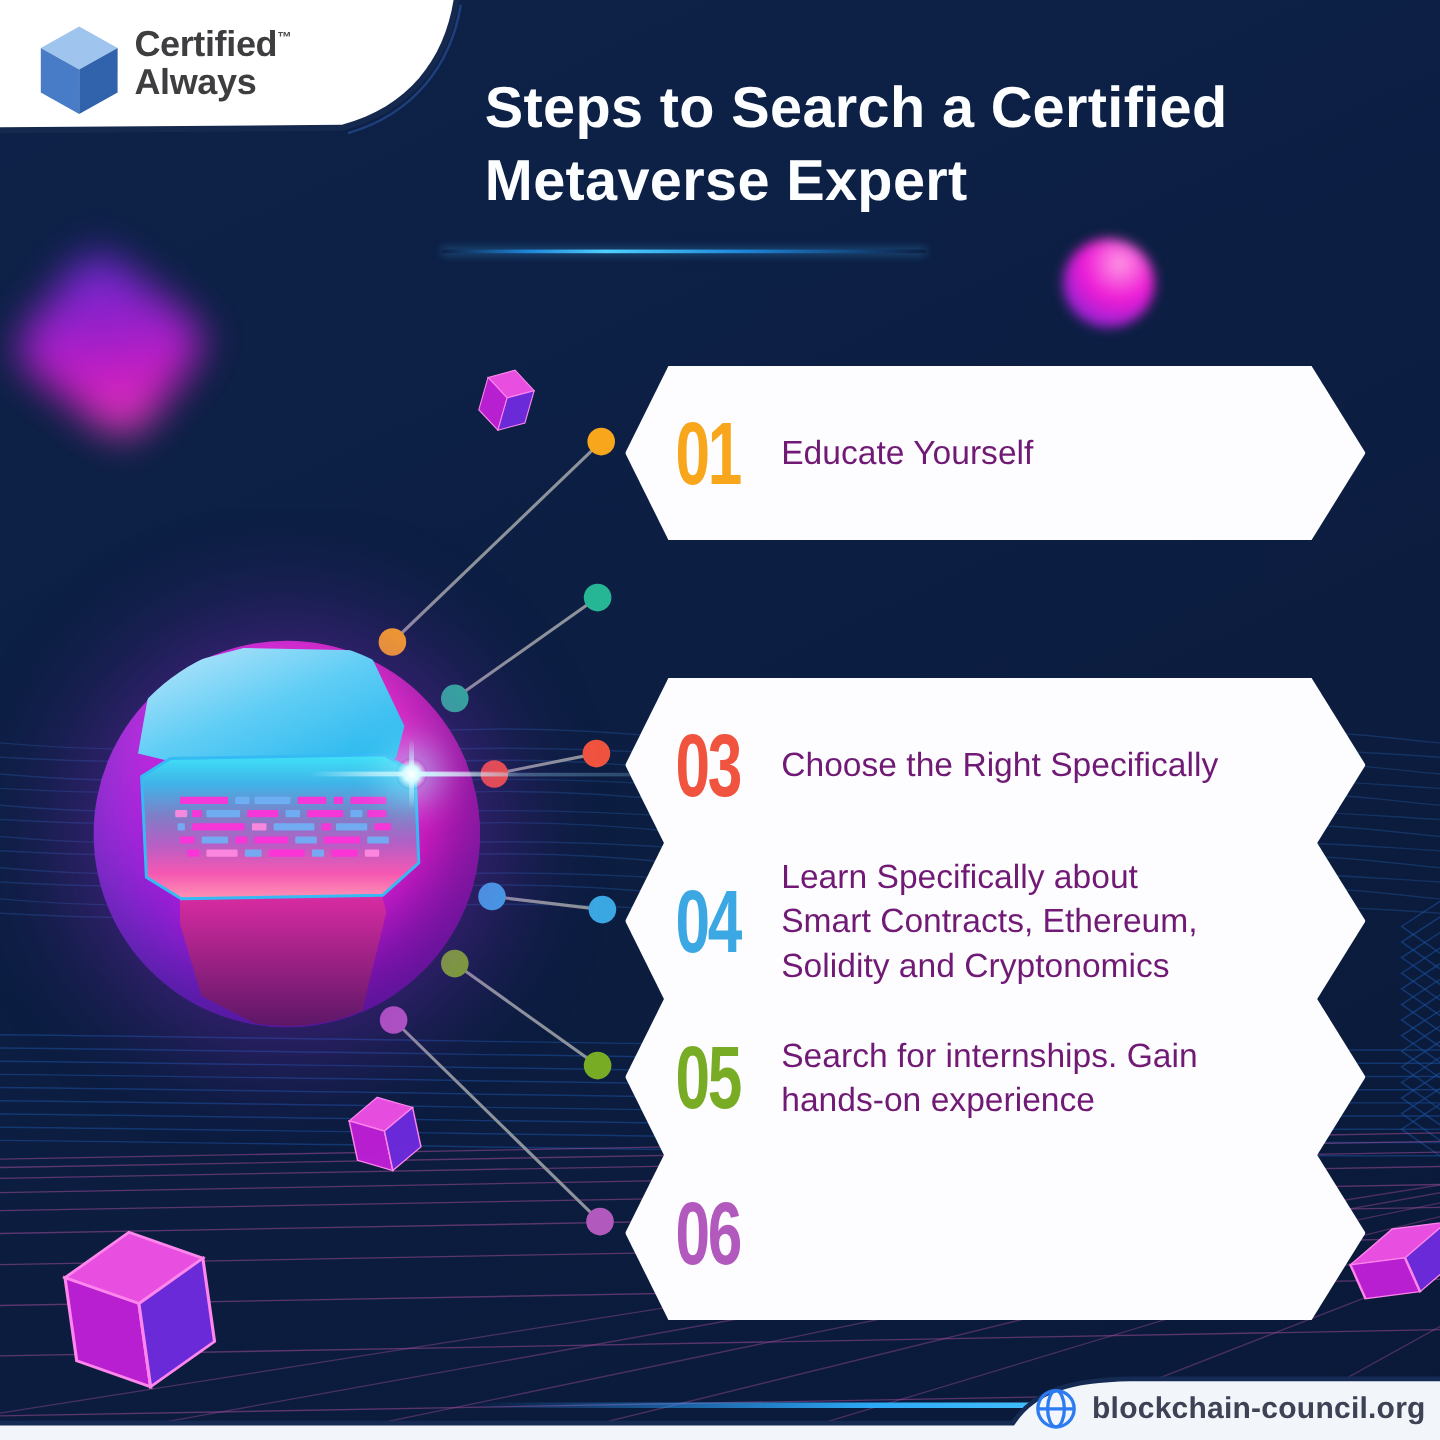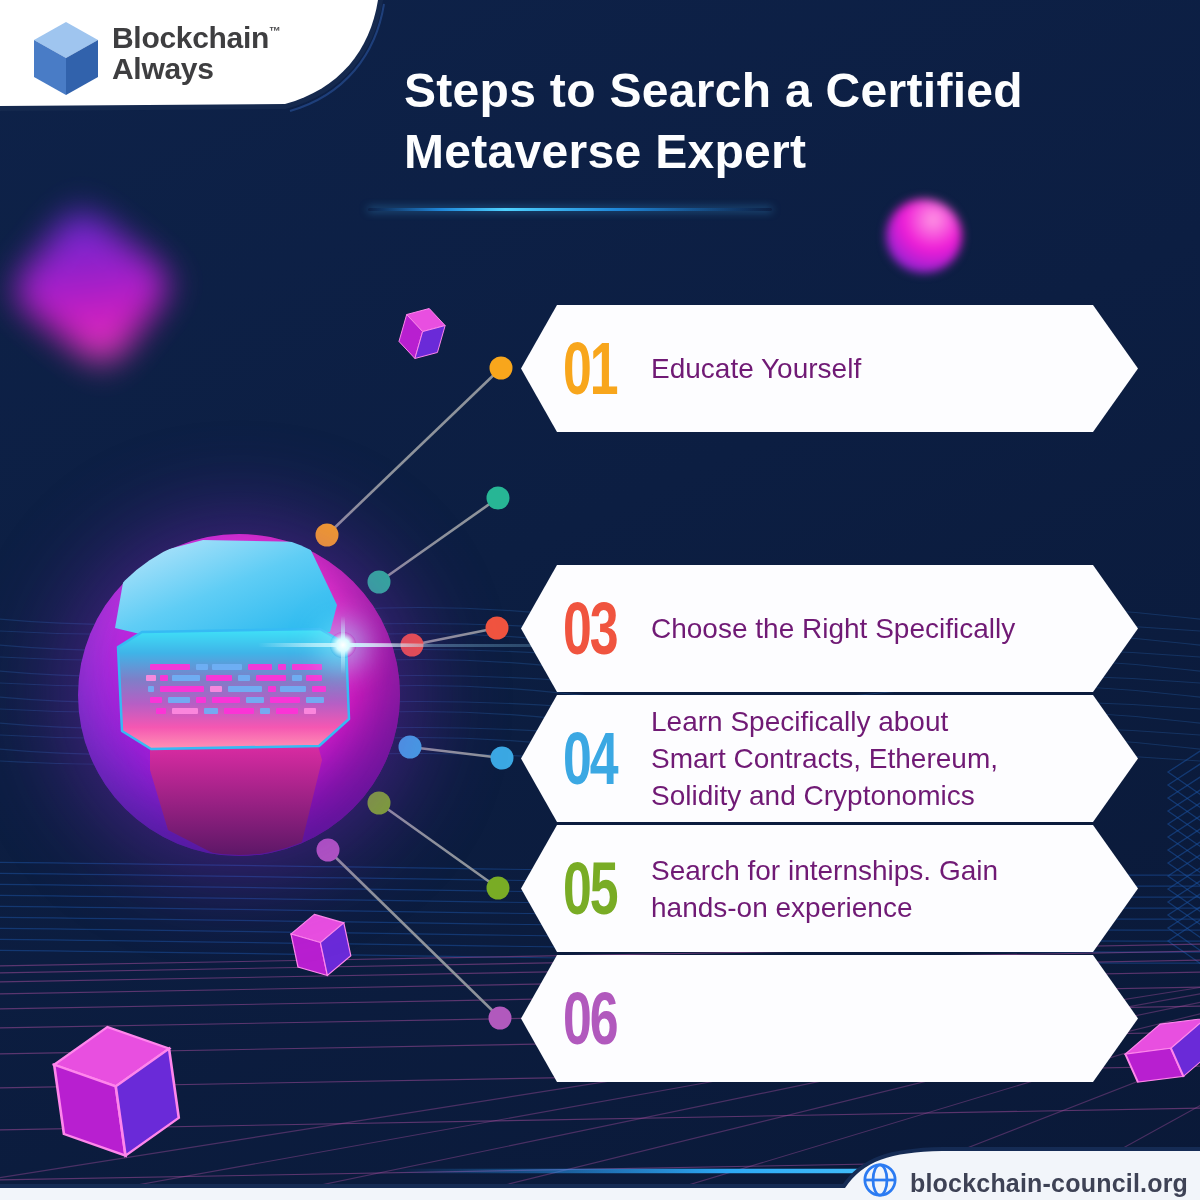--- a/index.html
+++ b/index.html
@@ -29,42 +29,42 @@
     background:radial-gradient(circle,#ffffff 0%,#d6fbff 35%,rgba(130,230,255,.25) 70%,rgba(130,230,255,0) 100%);
     box-shadow:0 0 28px 12px rgba(150,240,255,.55);}
   .flare-h{left:258px;top:643px;width:176px;height:4px;
     background:linear-gradient(90deg,rgba(230,255,255,0),#eefdff 50%,rgba(230,255,255,0));}
   .flare-v{left:341px;top:616px;width:4px;height:58px;
     background:linear-gradient(180deg,rgba(230,255,255,0),#defbff 50%,rgba(230,255,255,0));}
   .flare-streak{left:352px;top:644px;width:630px;height:3px;opacity:.45;
     background:linear-gradient(90deg,rgba(170,235,255,.9),rgba(120,200,255,.35) 40%,rgba(120,200,255,0));}
 
   
-  .banner{left:521px;width:617px;height:127px;background:#fdfdff;
+  .banner{left:521px;width:617px;height:145px;background:#fdfdff;
     clip-path:polygon(0 50%,36px 0,572px 0,100% 50%,572px 100%,36px 100%);
     display:flex;align-items:center;gap:24px;padding-left:0;box-sizing:border-box;
     filter:drop-shadow(6px 7px 6px rgba(4,12,30,.75));}
   .step-num{margin-left:42px;font-size:74px;font-weight:bold;letter-spacing:-3px;
     transform:scaleX(.7);transform-origin:left center;width:64px;flex:0 0 64px;line-height:1;}
   .step-label{font-size:28px;line-height:37px;color:#701a75;white-space:pre-line;width:478px;}
 
   
   .logo-content{left:34px;top:22px;display:flex;gap:14px;align-items:flex-start;}
   .brand{font-weight:bold;color:#3e3e40;font-size:30px;line-height:31px;letter-spacing:-.3px;}
   .tm{font-size:12px;vertical-align:top;position:relative;top:-6px;color:#4a4a4c;}
 
   
   .title{left:404px;top:60px;width:760px;font-size:48px;line-height:61px;font-weight:bold;
     color:#fdfeff;white-space:pre-line;letter-spacing:.3px;}
   .divider{left:368px;top:208px;width:404px;height:3px;border-radius:2px;
     background:linear-gradient(90deg,rgba(30,120,220,0) 0%,#1f86d8 18%,#4fd2ff 34%,#1f86d8 62%,rgba(30,120,220,0) 100%);
     box-shadow:0 0 8px rgba(70,190,255,.6);}
 
   
-  .footer-content{left:862px;top:1150px;height:48px;display:flex;align-items:flex-end;gap:12px;}
+  .footer-content{left:862px;top:1150px;height:48px;display:flex;align-items:center;gap:12px;}
   .footer-url{font-size:25px;font-weight:bold;color:#3e4255;letter-spacing:.2px;}
 </style>
 </head>
 <body>
 
 <div id="stage">
 
   <svg id="deco" class="abs" style="left:0;top:0" width="1200" height="1200" viewBox="0 0 1200 1200">
       <path d="M-30 616 q150 17 300 0 t300 0 t300 0 t300 0 t300 0" fill="none" stroke="#1d4a85" stroke-width="1.2" opacity="0.5"></path>
       <path d="M-30 629 q150 11 300 0 t300 0 t300 0 t300 0 t300 0" fill="none" stroke="#1d4a85" stroke-width="1.2" opacity="0.5"></path>
@@ -280,21 +280,21 @@
     <path d="M0,0 H378 C370,50 340,89 285,104 L0,106 Z" fill="#ffffff" stroke="#15294e" stroke-width="10" paint-order="stroke"></path>
     <path d="M384,4 C376,54 345,95 290,111" fill="none" stroke="#2d5aa6" stroke-width="2" opacity=".55"></path>
   </svg>
   <div class="abs logo-content">
     <svg width="64" height="74" viewBox="0 0 64 74">
       <polygon points="32,0 64,18 32,36 0,18" fill="#9fc5ef"></polygon>
       <polygon points="0,18 32,36 32,73 0,55" fill="#497cc6"></polygon>
       <polygon points="32,36 64,18 64,55 32,73" fill="#3162ac"></polygon>
     </svg>
     <div class="brand">
-      <span>Blockchain</span><sup class="tm">™</sup><br>
+      <span>Certified</span><sup class="tm">™</sup><br>
       <span>Always</span>
     </div>
   </div>
 
   <h1 class="abs title" style="margin:0">Steps to Search a Certified
 Metaverse Expert</h1>
   <div class="abs divider"></div>
 
   <svg class="abs" style="left:0;top:1128px" width="1200" height="72" viewBox="0 0 1200 72">
     <path d="M0,60 H845 C863,33 890,24 942,23 H1200 V72 H0 Z" fill="#f2f5fa" stroke="#152b54" stroke-width="8" paint-order="stroke"></path>

